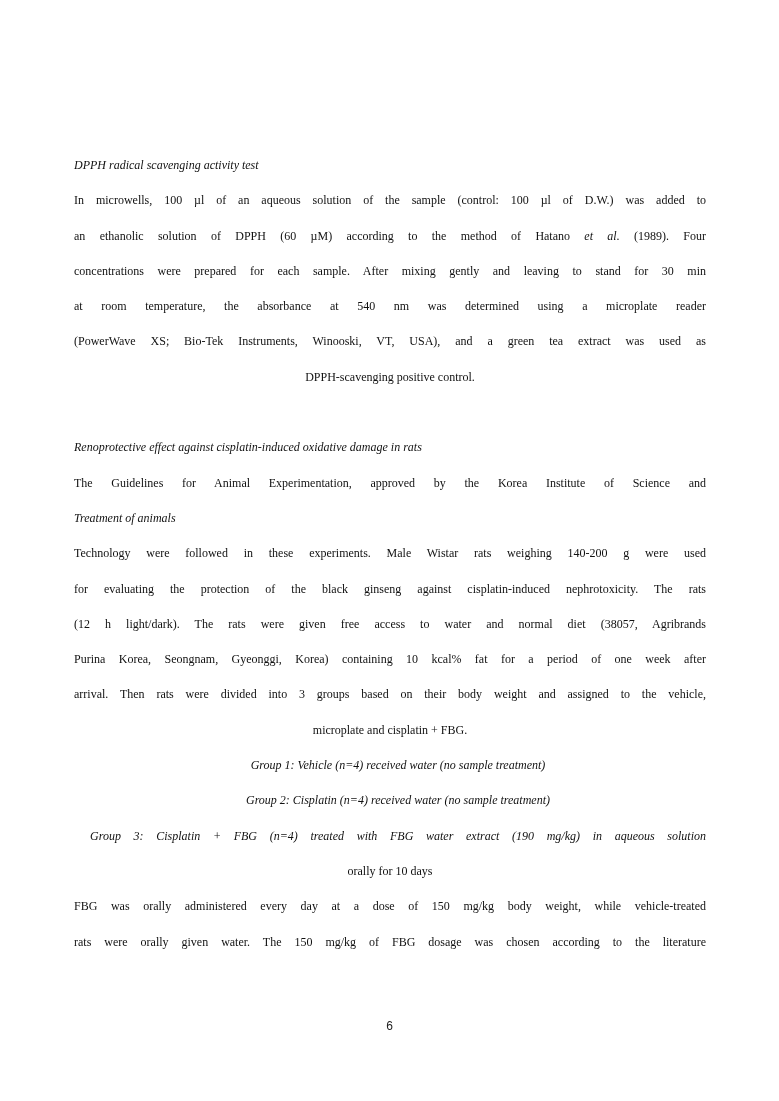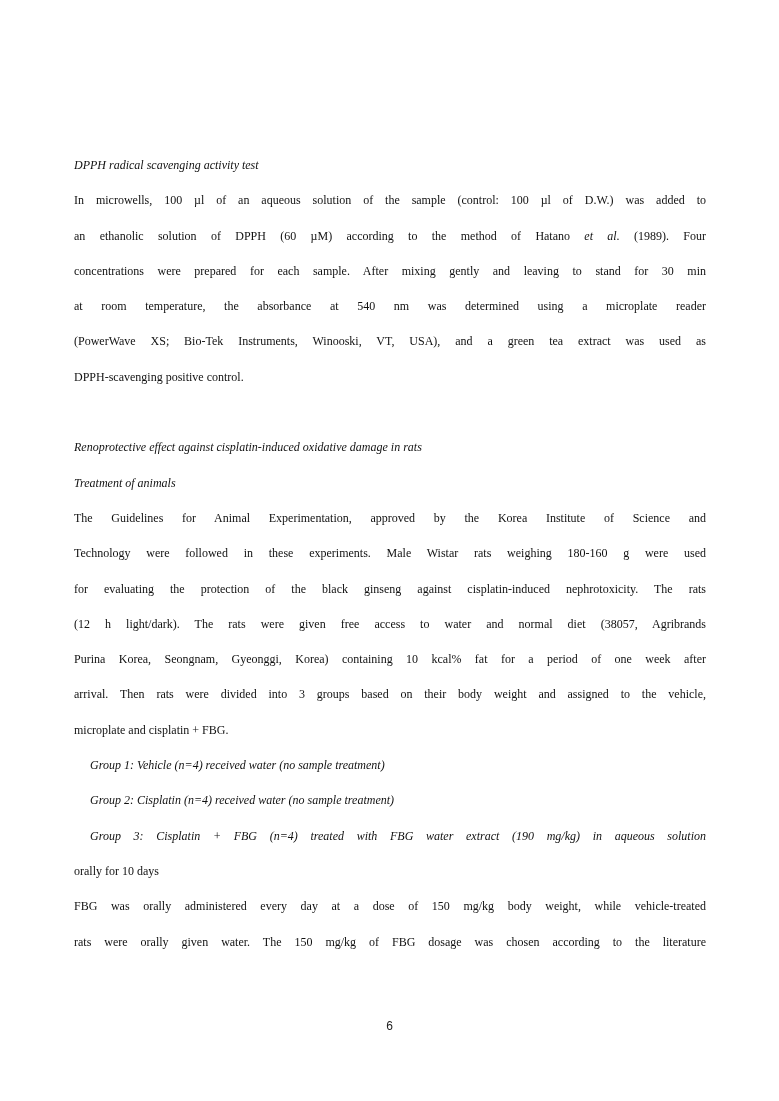--- a/index.html
+++ b/index.html
@@ -27,21 +27,21 @@
       display: block;
       height: 35.3px;
       white-space: nowrap;
     }
     .justify {
       text-align: justify;
       text-align-last: justify;
       white-space: normal;
     }
     .left {
-      text-align: left;
+      text-align: center;
     }
     .italic {
       font-style: italic;
     }
     .indent {
       padding-left: 16px;
       font-style: italic;
     }
     .gap {
       display: block;
@@ -67,23 +67,23 @@
   <span class="line justify">In microwells, 100 µl of an aqueous solution of the sample (control: 100 µl of D.W.) was added to</span>
   <span class="line justify"><span>an ethanolic solution of DPPH (60 µM) according to the method of Hatano</span> <i>et al.</i><span> (1989).   Four</span></span>
   <span class="line justify">concentrations were prepared for each sample. After mixing gently and leaving to stand for 30 min</span>
   <span class="line justify">at room temperature, the absorbance at 540 nm was determined using a microplate reader</span>
   <span class="line justify">(PowerWave XS; Bio-Tek Instruments, Winooski, VT, USA), and a green tea extract was used as</span>
   <span class="line left">DPPH-scavenging positive control.</span>
 
   <span class="gap"></span>
 
   <span class="line italic">Renoprotective effect against cisplatin-induced oxidative damage in rats</span>
+  <span class="line justify">The Guidelines for Animal Experimentation, approved by the Korea Institute of Science and</span>
   <span class="line italic">Treatment of animals</span>
-  <span class="line justify">The Guidelines for Animal Experimentation, approved by the Korea Institute of Science and</span>
-  <span class="line justify">Technology were followed in these experiments. Male Wistar rats weighing 180-160 g were used</span>
+  <span class="line justify">Technology were followed in these experiments. Male Wistar rats weighing 140-200 g were used</span>
   <span class="line justify">for evaluating the protection of the black ginseng against cisplatin-induced nephrotoxicity. The rats</span>
   <span class="line justify">(12 h light/dark). The rats were given free access to water and normal diet (38057, Agribrands</span>
   <span class="line justify">Purina Korea, Seongnam, Gyeonggi, Korea) containing 10 kcal% fat for a period of one week after</span>
   <span class="line justify">arrival. Then rats were divided into 3 groups based on their body weight and assigned to the vehicle,</span>
   <span class="line left">microplate and cisplatin + FBG.</span>
 
   <span class="line left indent">Group 1: Vehicle (n=4) received water (no sample treatment)</span>
   <span class="line left indent">Group 2: Cisplatin (n=4) received water (no sample treatment)</span>
   <span class="line justify indent" style="box-sizing:border-box;">Group 3: Cisplatin + FBG (n=4) treated with FBG water extract (190 mg/kg) in aqueous solution</span>
   <span class="line left">orally for 10 days</span>

